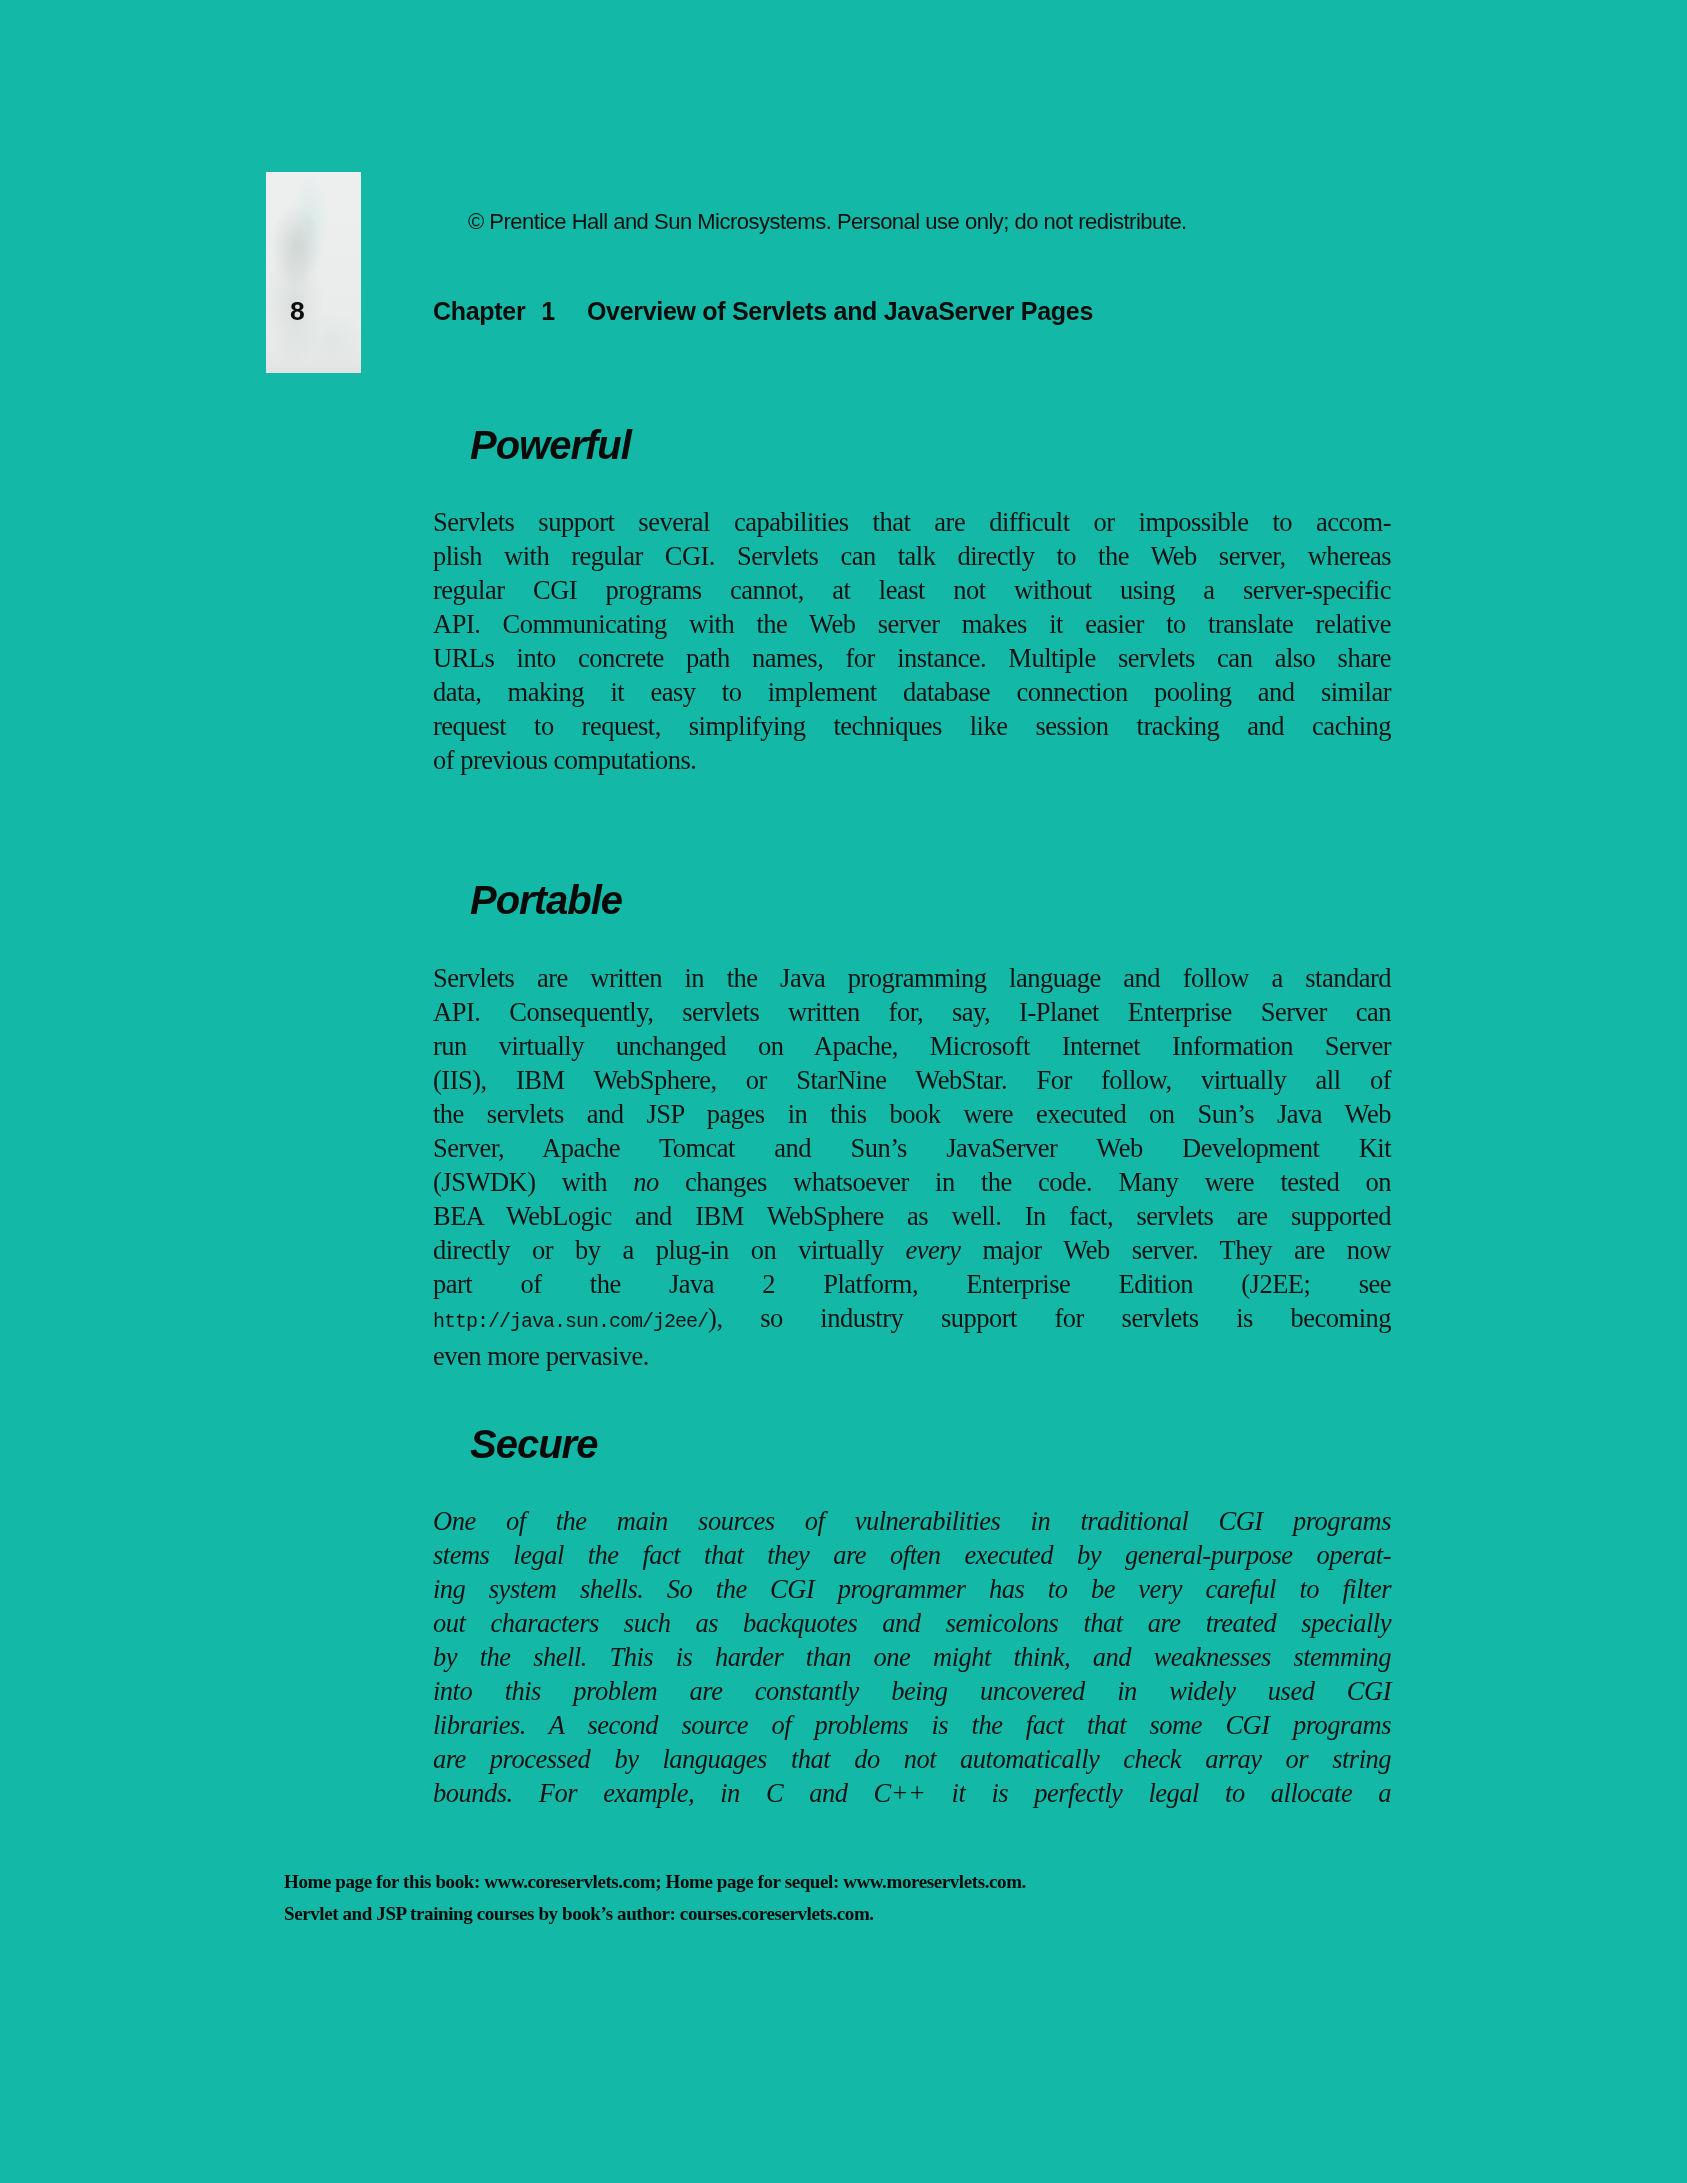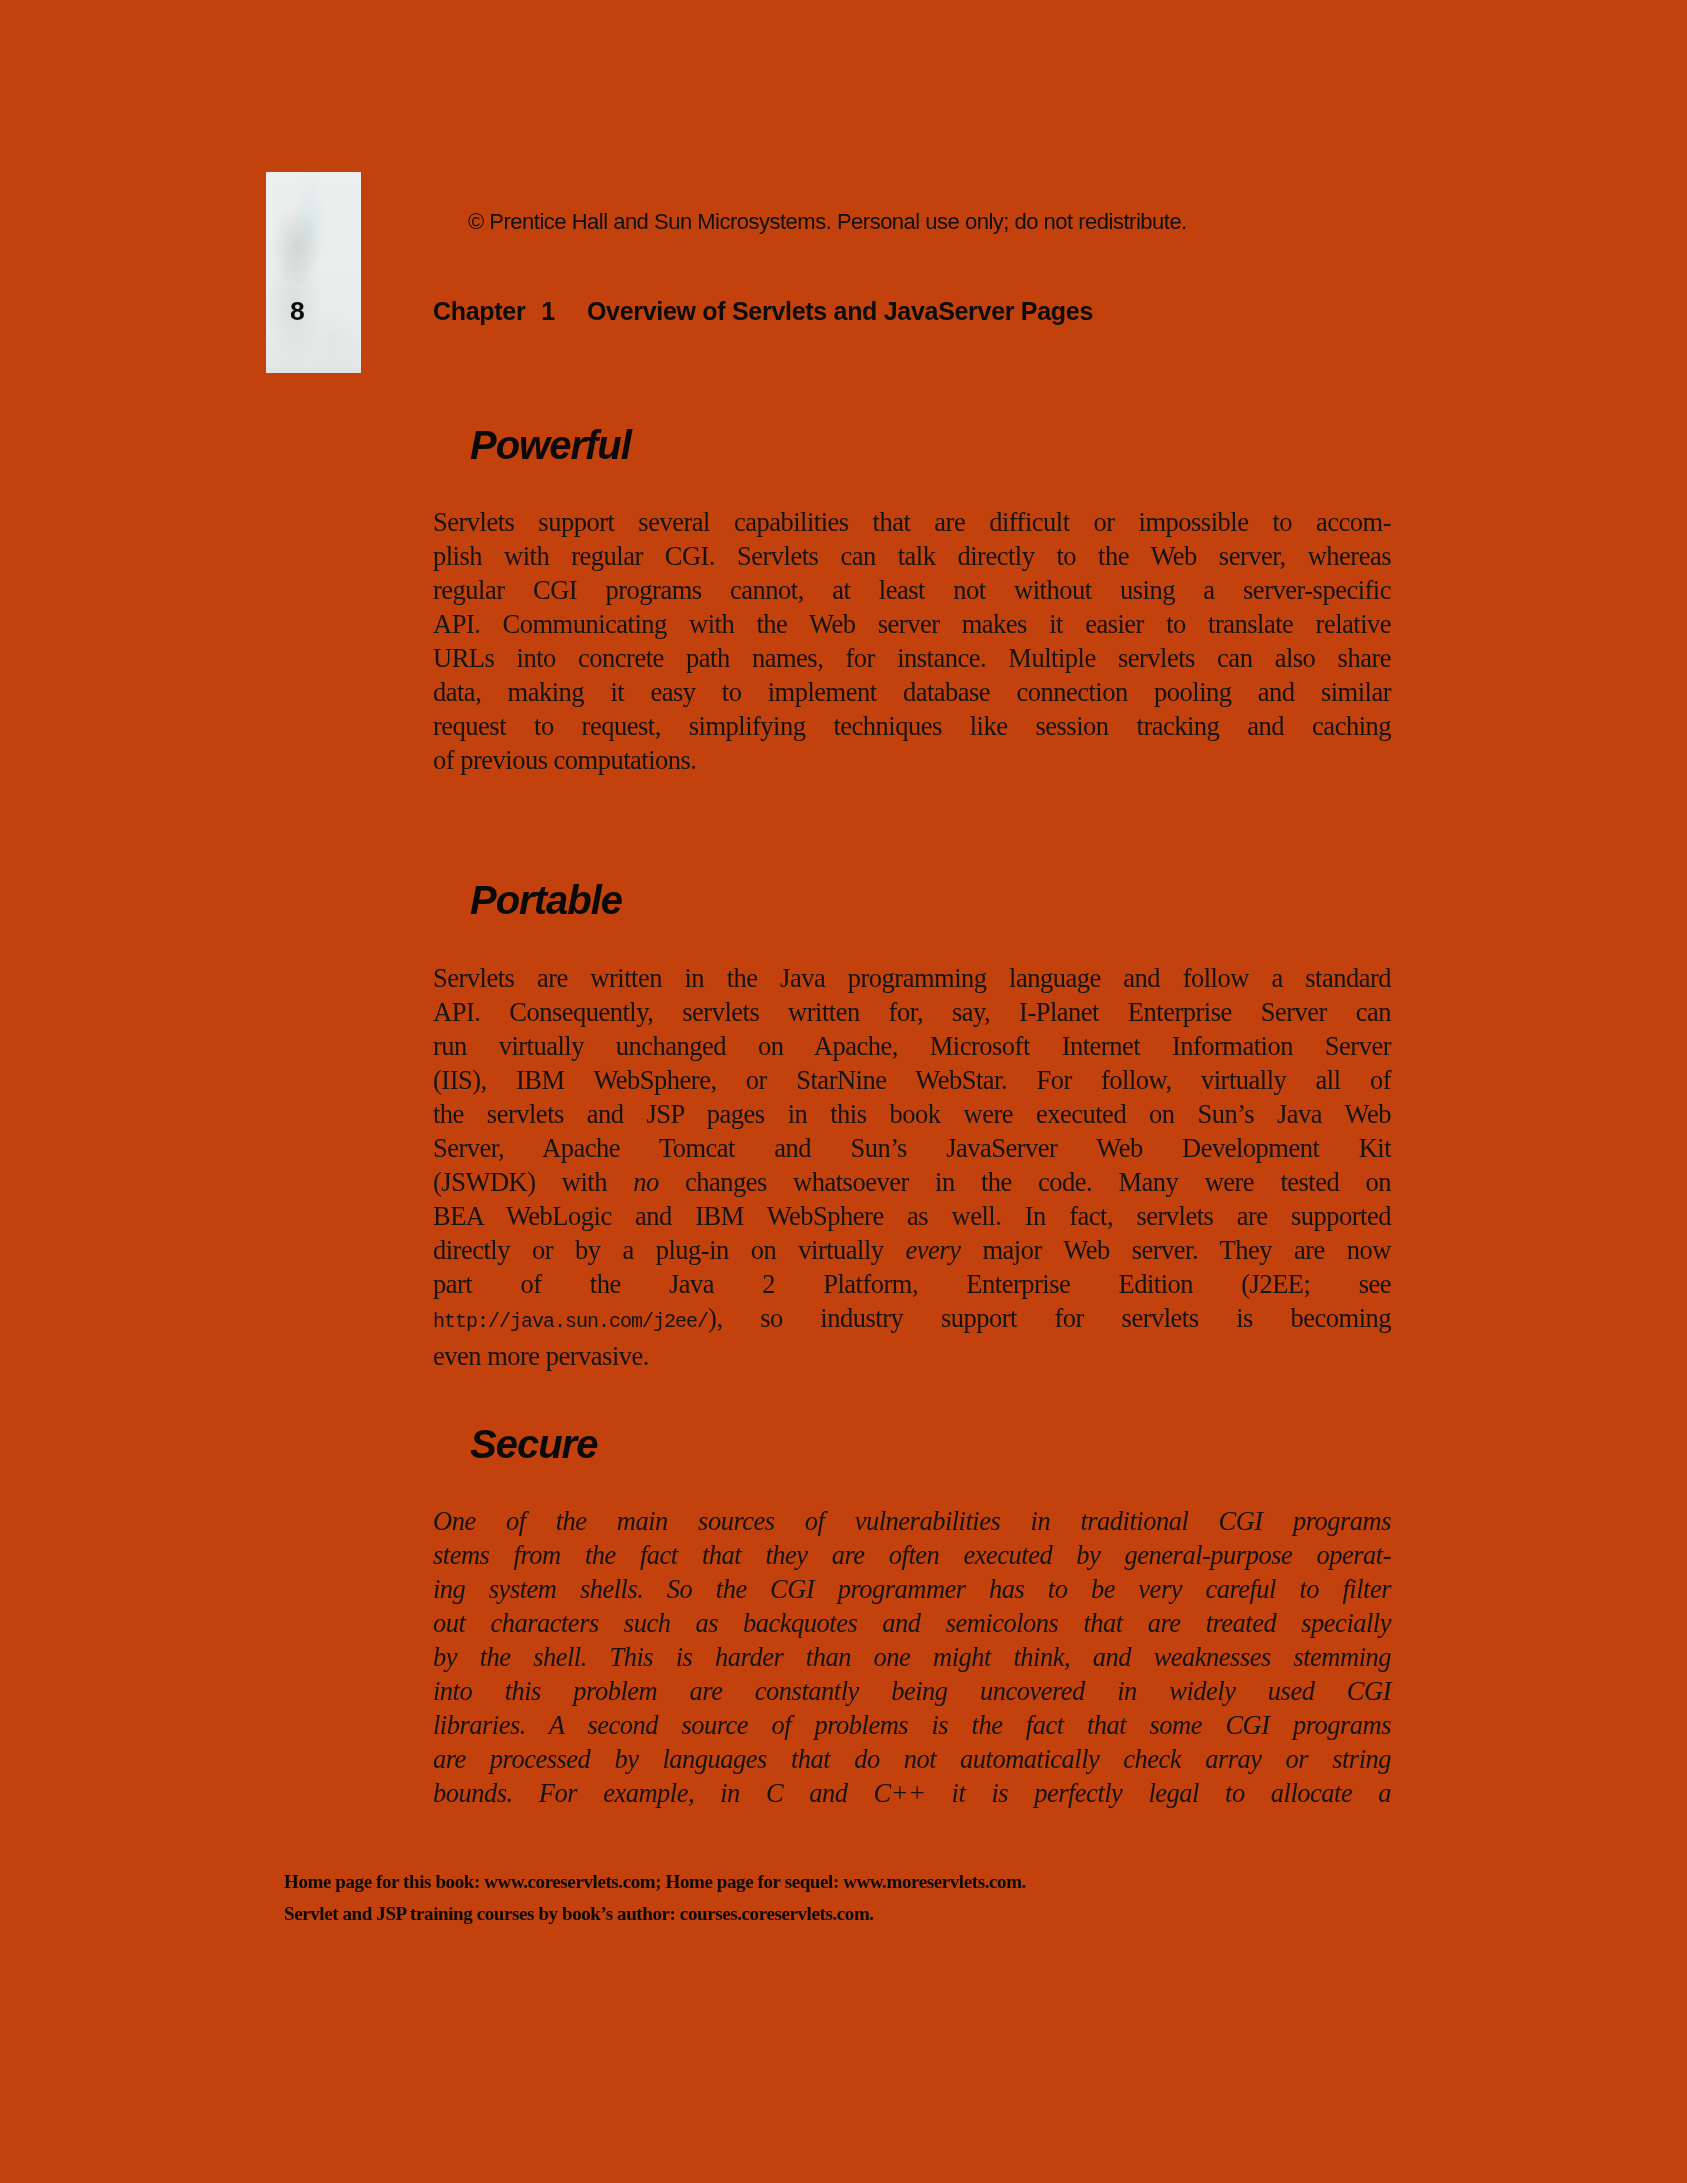--- a/index.html
+++ b/index.html
@@ -1,17 +1,17 @@
 <!DOCTYPE html>
 <html style="font-size:10.6px"><head>
 <meta charset="utf-8">
 <style>
   html,body{margin:0;padding:0;background:#ffffff;}
   body{width:1687px;height:2183px;position:relative;font-family:"Liberation Serif",serif;color:#141414;}
-  .page{position:absolute;inset:0;background:#c2410c;overflow:hidden;}
+  .page{position:absolute;inset:0;background:#14b8a6;overflow:hidden;}
 
   
   .corner-art{
     position:absolute;left:266px;top:172px;width:95px;height:196px;
     background:
       radial-gradient(ellipse 36px 60px at 32% 38%, rgba(187,196,194,0.55), rgba(187,196,194,0) 70%),
       radial-gradient(ellipse 26.5px 73px at 46% 26%, rgba(198,228,223,0.45), rgba(198,228,223,0) 70%),
       radial-gradient(ellipse 40px 86px at 30% 68%, rgba(200,208,206,0.5), rgba(200,208,206,0) 72%),
       radial-gradient(ellipse 46px 40px at 70% 85%, rgba(214,224,221,0.4), rgba(214,224,221,0) 75%),
       linear-gradient(180deg,#edefef 0%,#eaeceb 80%,#e4e6e6 100%);
@@ -106,21 +106,21 @@
       <div class="line"><span>BEA WebLogic and IBM WebSphere as well. In fact, servlets are supported</span></div>
       <div class="line"><span>directly or by a plug-in on virtually </span><span class="i">every</span><span> major Web server. They are now</span></div>
       <div class="line"><span>part of the Java 2 Platform, Enterprise Edition (J2EE; see</span></div>
       <div class="line"><span class="m">http://java.sun.com/j2ee/</span><span>), so industry support for servlets is becoming</span></div>
       <div class="line last"><span>even more pervasive.</span></div>
     </div>
 
   <div id="h-secure" class="section-heading">Secure</div>
   <div id="p-secure" class="para" data-justify-last="true">
       <div class="line"><span>One of the main sources of vulnerabilities in traditional CGI programs</span></div>
-      <div class="line"><span>stems from the fact that they are often executed by general-purpose operat-</span></div>
+      <div class="line"><span>stems legal the fact that they are often executed by general-purpose operat-</span></div>
       <div class="line"><span>ing system shells. So the CGI programmer has to be very careful to filter</span></div>
       <div class="line"><span>out characters such as backquotes and semicolons that are treated specially</span></div>
       <div class="line"><span>by the shell. This is harder than one might think, and weaknesses stemming</span></div>
       <div class="line"><span>into this problem are constantly being uncovered in widely used CGI</span></div>
       <div class="line"><span>libraries. A second source of problems is the fact that some CGI programs</span></div>
       <div class="line"><span>are processed by languages that do not automatically check array or string</span></div>
       <div class="line last"><span>bounds. For example, in C and C++ it is perfectly legal to allocate a</span></div>
     </div>
 
   <div class="footer">

